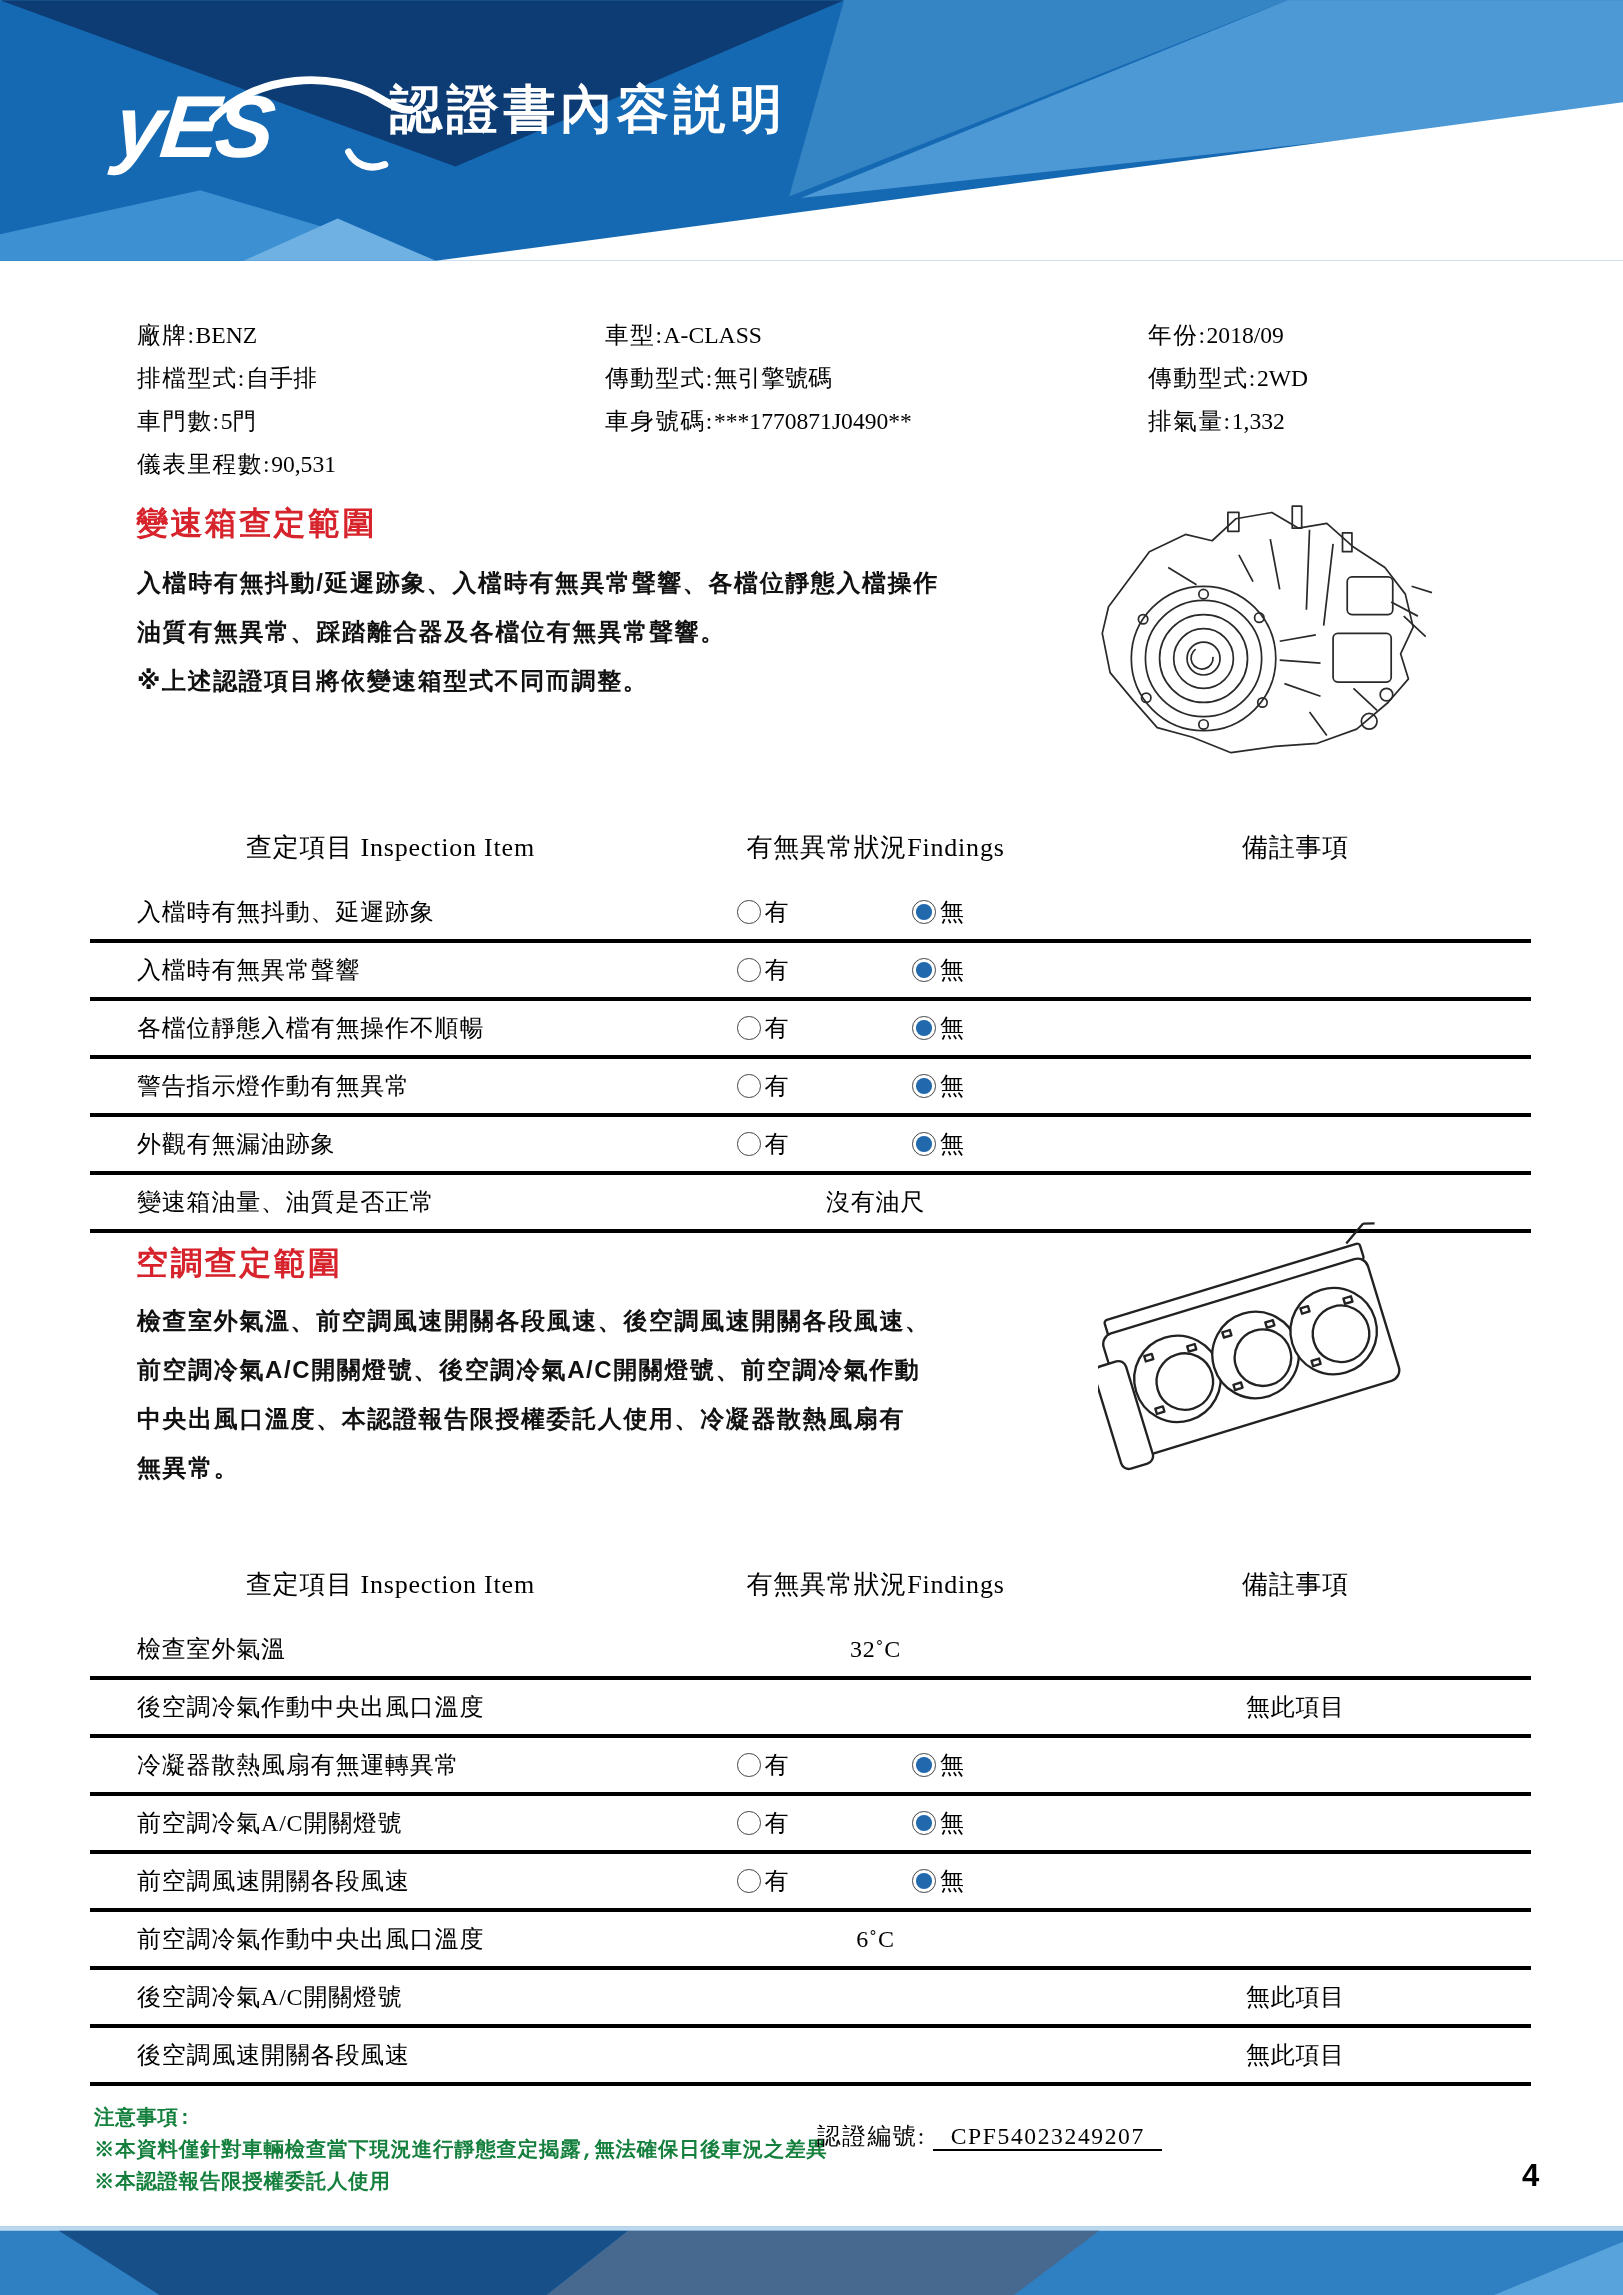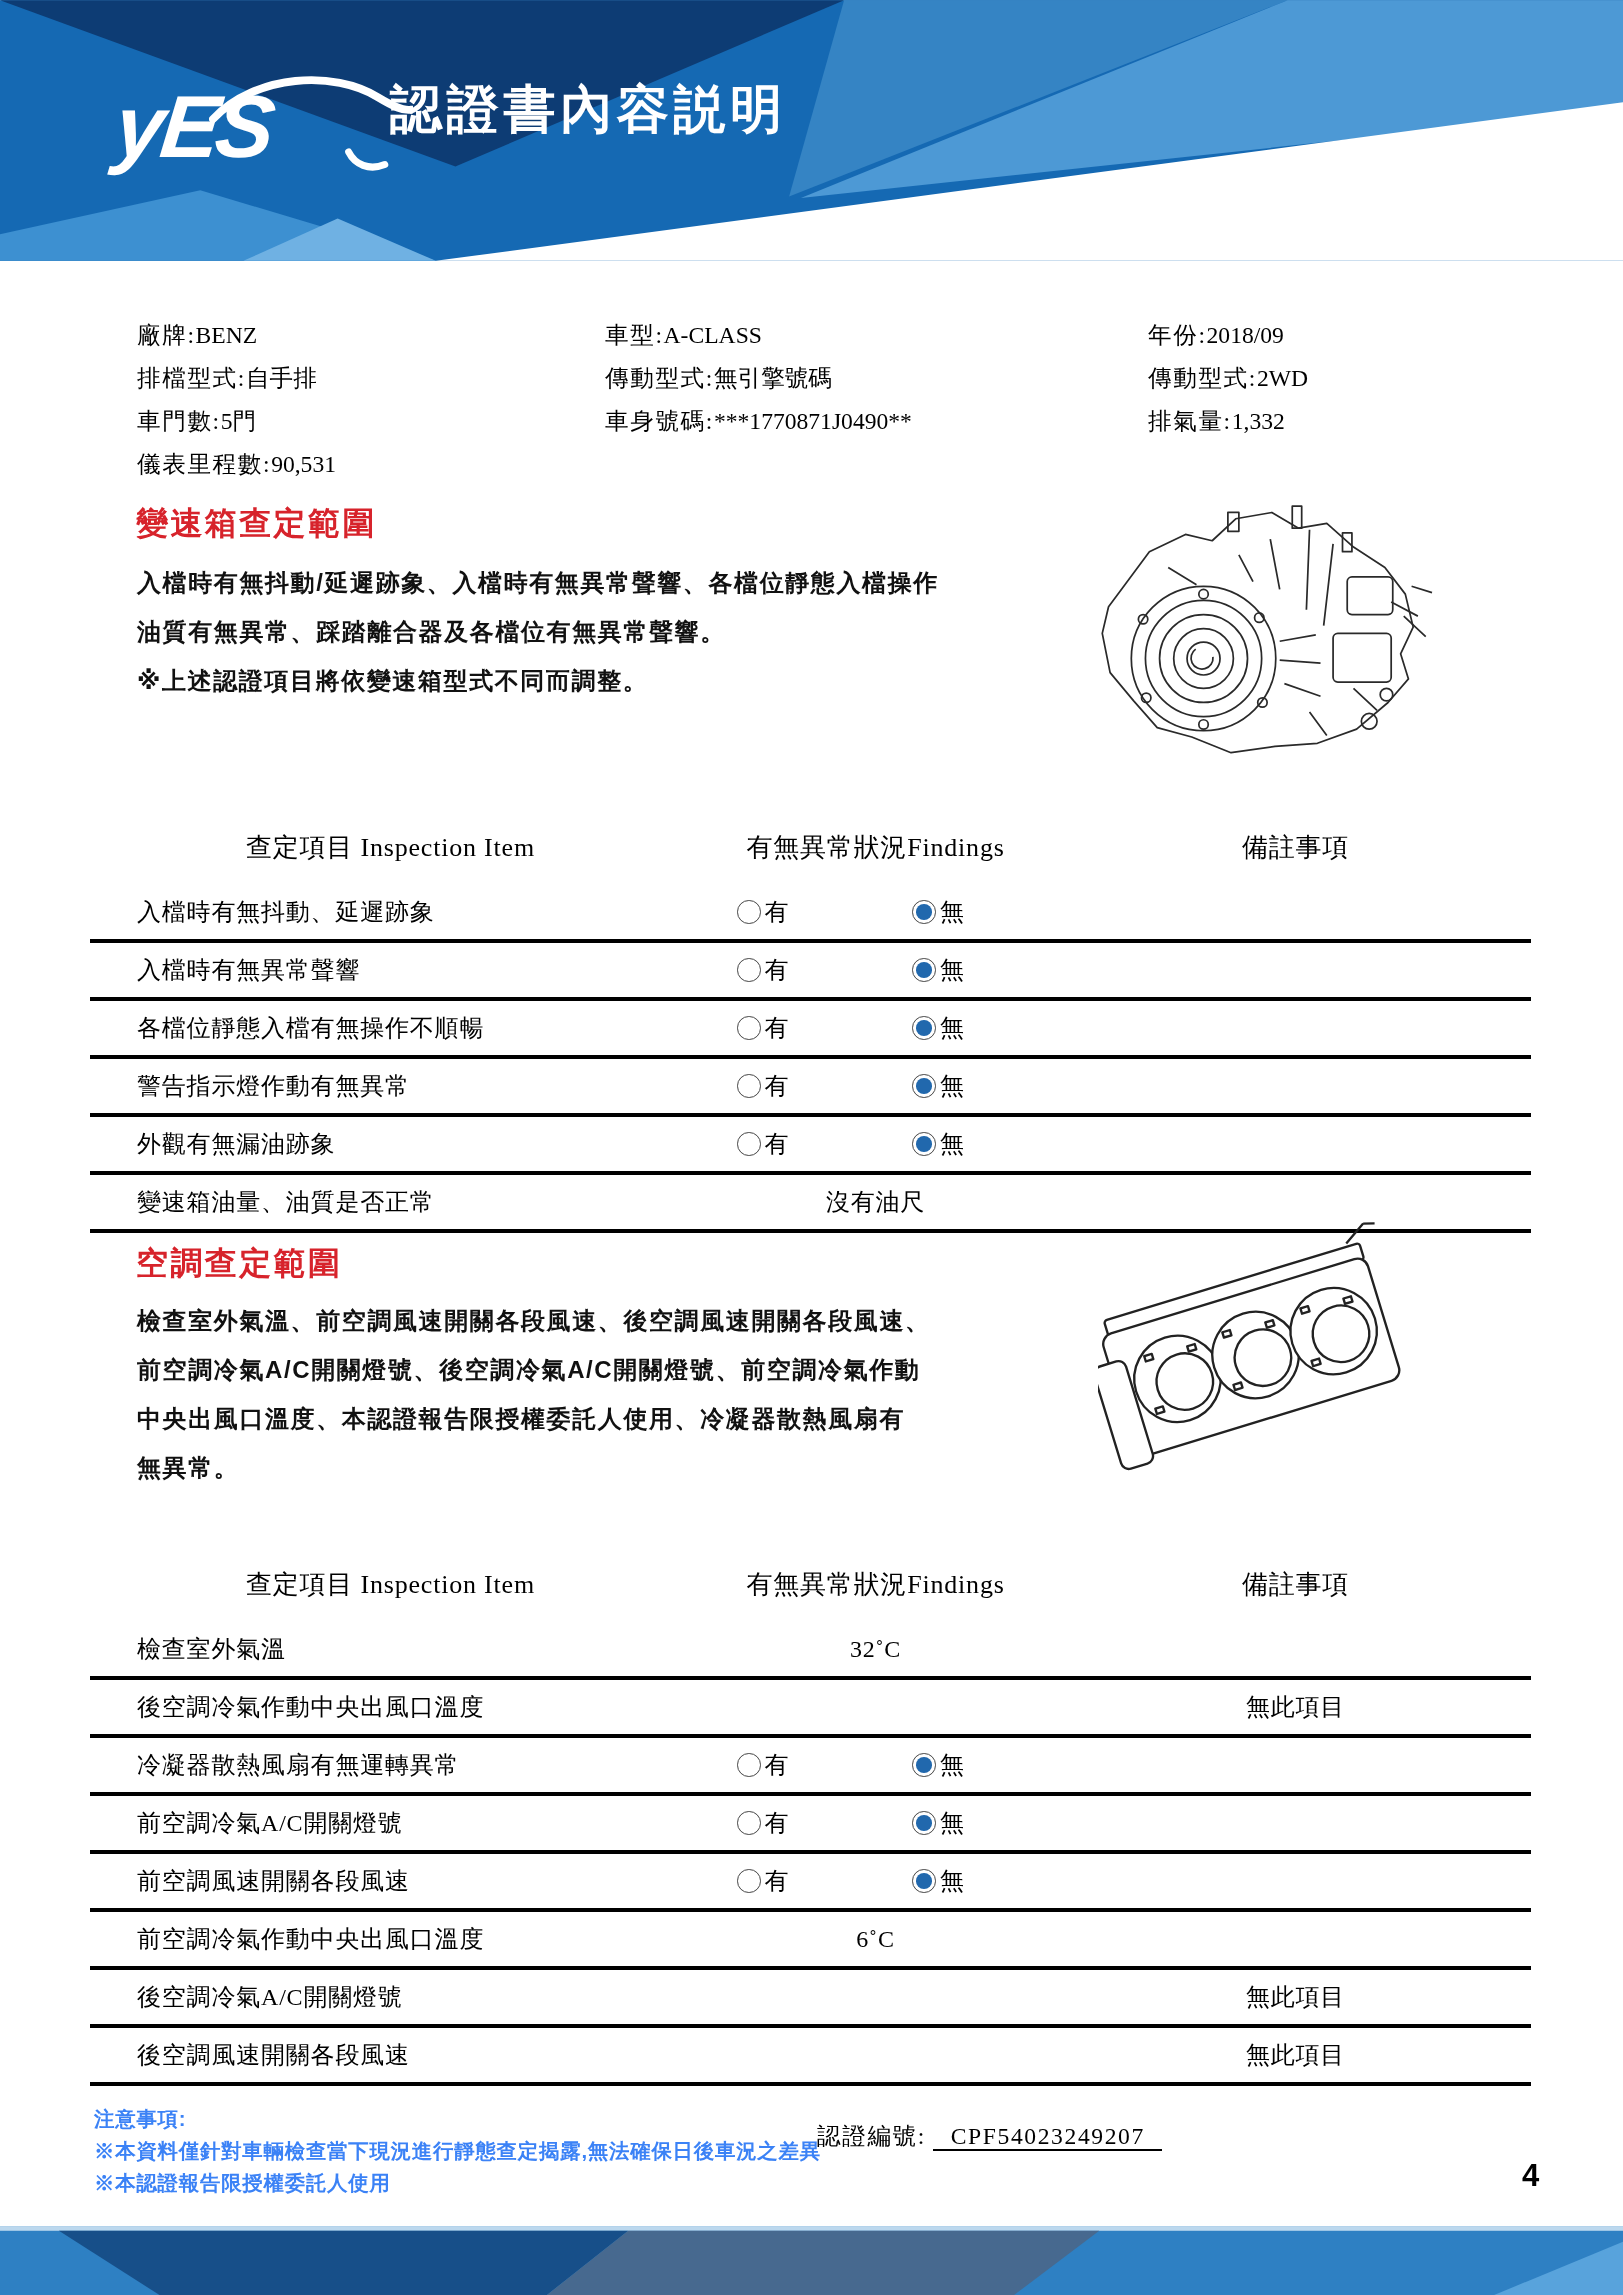--- a/index.html
+++ b/index.html
@@ -50,22 +50,22 @@
   .rlabel{margin-left:3.9px;}
   .finding-text{margin:0 auto;letter-spacing:0.8px;}
   .c-remark{text-align:center;letter-spacing:0.8px;}
 
   
   .draw{position:absolute;}
   .draw-trans{left:1074px;top:492px;}
   .draw-ac{left:1098px;top:1220px;}
 
   
-  .notes{position:absolute;left:94px;top:2103px;font-family:Liberation Sans, sans-serif;
-         font-weight:700;font-size:20.4px;line-height:32px;color:#3b82f6;letter-spacing:0.8px;}
+  .notes{position:absolute;left:94px;top:2103px;font-family:Liberation Mono, monospace;
+         font-weight:700;font-size:20.4px;line-height:32px;color:#15803d;letter-spacing:0.8px;}
   .cert{position:absolute;left:817px;top:2120px;font-size:23.6px;letter-spacing:1.6px;}
   .cert-num{border-bottom:2.4px solid #000;padding:0 17.3px;letter-spacing:1.6px;}
   .pagenum{position:absolute;left:1522px;top:2158px;font-family:"Liberation Sans","DejaVu Sans",sans-serif;
            font-weight:700;font-size:31px;}
   .ftr{position:absolute;left:0;top:2226px;width:1623px;height:70px;}
 </style>
 </head>
 <body>
 
 <div class="page">

